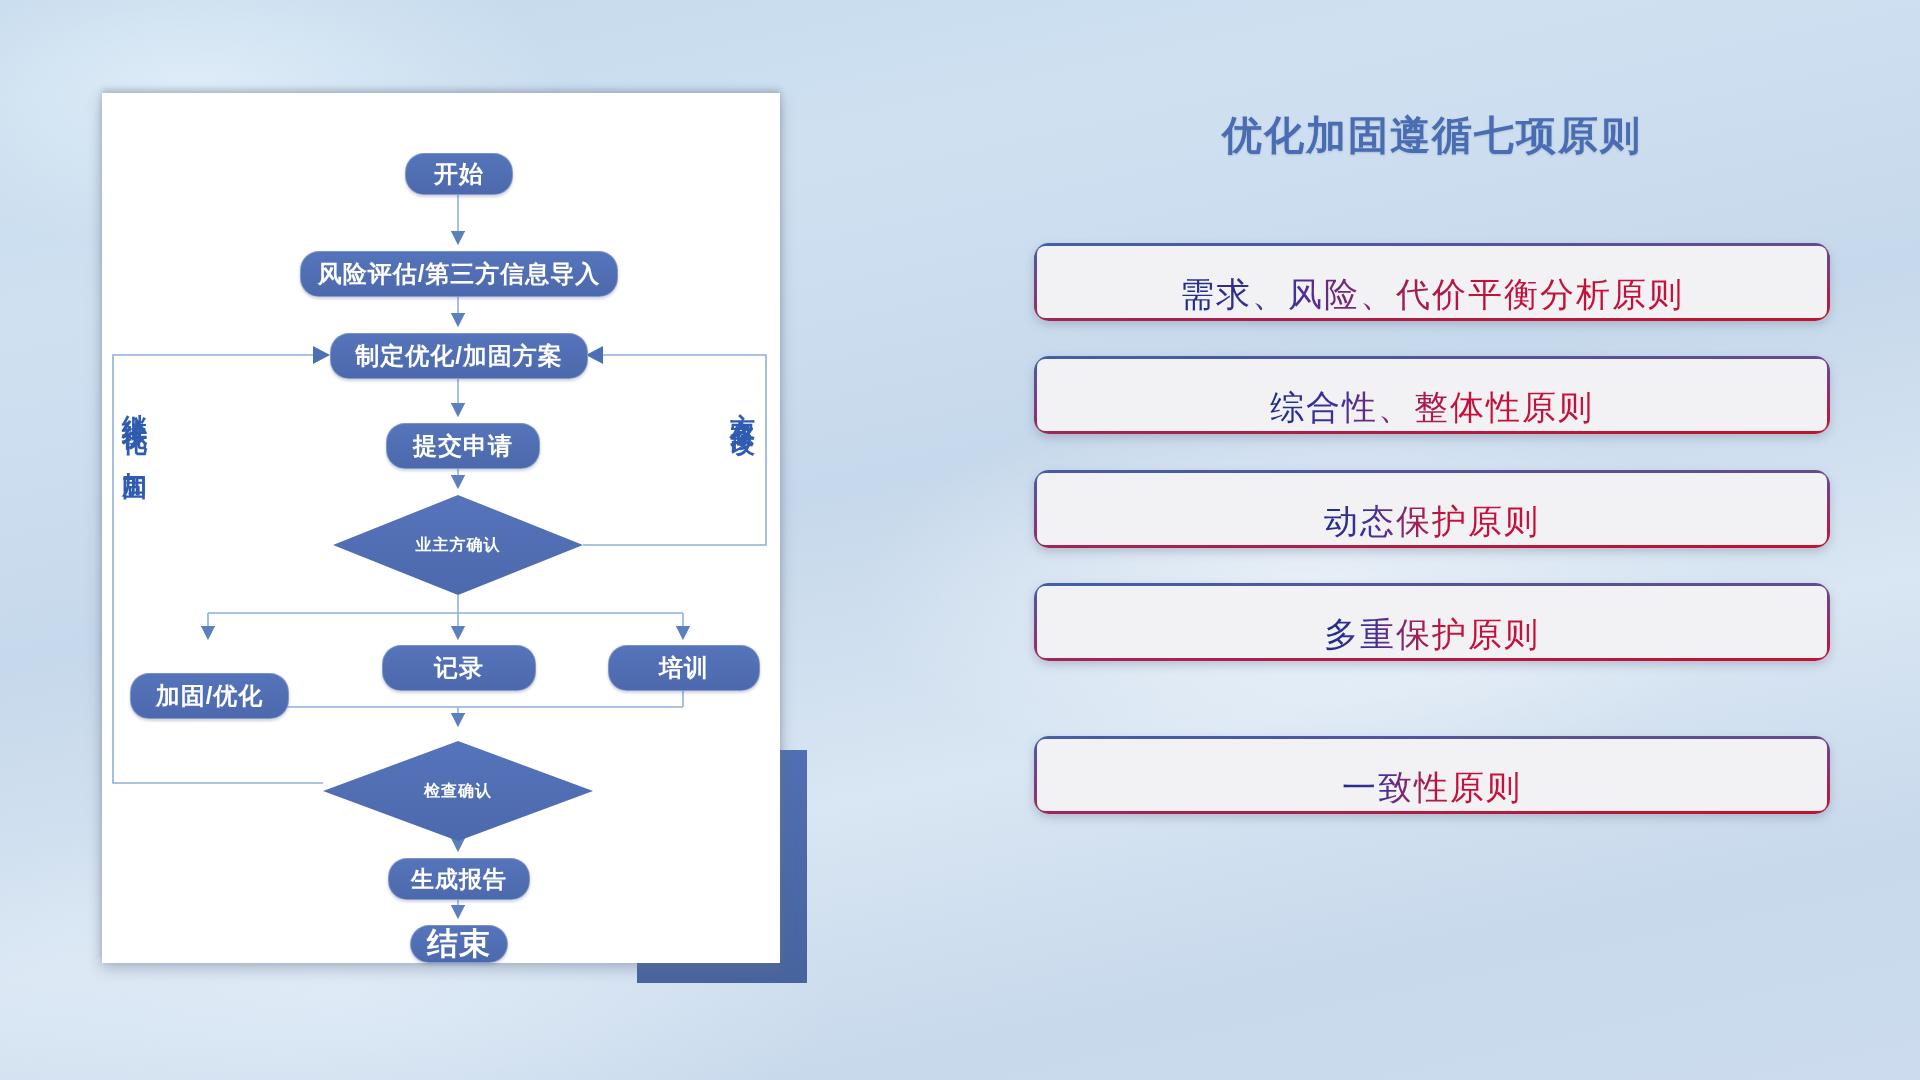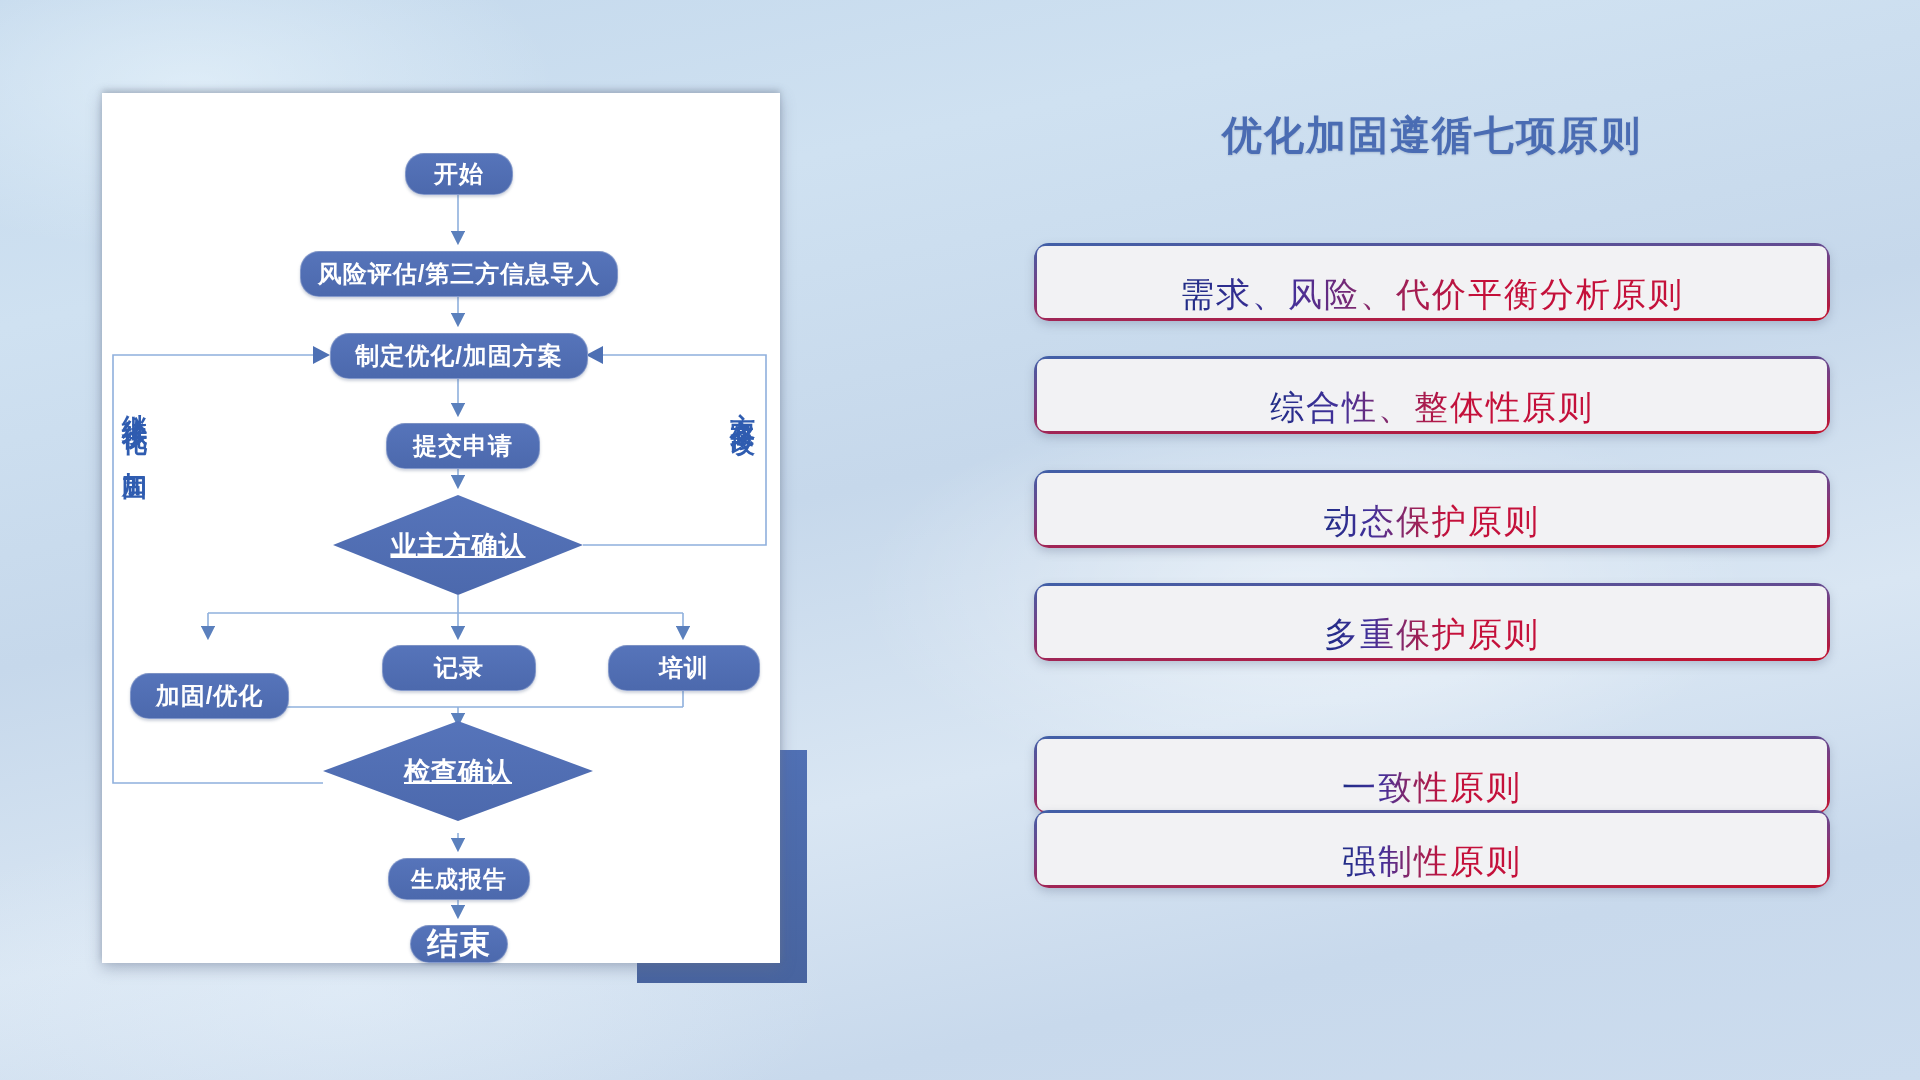--- a/index.html
+++ b/index.html
@@ -26,23 +26,22 @@
     position:absolute;display:flex;align-items:center;justify-content:center;
     background:linear-gradient(180deg,#5674ba,#4c69ad);
     color:#fff;font-weight:bold;border-radius:19px;
     border:1px solid rgba(255,255,255,.28);
     box-shadow:0 2px 3px rgba(90,105,140,.30);
     font-size:24px;letter-spacing:1px;white-space:nowrap;
   }
   .fc-diamond{
     position:absolute;display:flex;align-items:center;justify-content:center;
     background:#51709f;background:linear-gradient(180deg,#5674ba,#4c69ad);
-    color:#fff;font-weight:bold;font-size:26px;letter-spacing:1px;
+    color:#fff;font-weight:bold;font-size:16px;letter-spacing:1px;
     clip-path:polygon(50% 0,100% 50%,50% 100%,0 50%);
-    text-decoration:underline;
   }
   .fc-lines{position:absolute;left:0;top:0;width:678px;height:870px;}
   .loop-label{
     position:absolute;writing-mode:vertical-rl;text-orientation:upright;
     color:#2f5cb0;font-weight:bold;font-size:25px;letter-spacing:6px;line-height:1;
   }
   
   .panel-title{
     position:absolute;left:1034px;top:108px;width:796px;text-align:center;
     font-size:40px;font-weight:bold;color:#4a6cb3;letter-spacing:2px;
@@ -117,21 +116,21 @@
     <div class="fc-node" style="left:284px;top:330px;width:152px;height:44px;">提交申请</div>
 
     <div class="fc-diamond" style="left:231px;top:402px;width:250px;height:100px;">业主方确认</div>
 
     <div class="fc-node" style="left:28px;top:552px;width:157px;height:44px;margin-top:28px;">加固/优化</div>
 
     <div class="fc-node" style="left:280px;top:552px;width:152px;height:44px;">记录</div>
 
     <div class="fc-node" style="left:506px;top:552px;width:150px;height:44px;">培训</div>
 
-    <div class="fc-diamond" style="left:221px;top:628px;width:270px;height:100px;text-align:center;">检查确认</div>
+    <div class="fc-diamond" style="left:221px;top:648px;width:270px;height:100px;text-align:center;">检查确认</div>
 
     <div class="fc-node" style="left:286px;top:765px;width:140px;height:40px;font-size:23px;">生成报告</div>
 
     <div class="fc-node" style="left:308px;top:832px;width:96px;height:36px;font-size:31px;">结束</div>
 
     <div class="loop-label" style="left:20px;top:300px;">继续优化/加固</div>
 
     <div class="loop-label" style="left:628px;top:300px;">方案修改</div>
   </div>
 
@@ -160,20 +159,15 @@
       <span class="principle-text">多重保护原则</span>
     </div>
   </div>
 
   <div class="pbox" style="top:736px;">
     <div class="pbox-in">
       <span class="principle-text">一致性原则</span>
     </div>
   </div>
 
-  <div class="pbox" style="top:810px;">
-    <div class="pbox-in">
-      <span class="principle-text">强制性原则</span>
-    </div>
-  </div>
 
 
 </div>
 
 </body></html>

